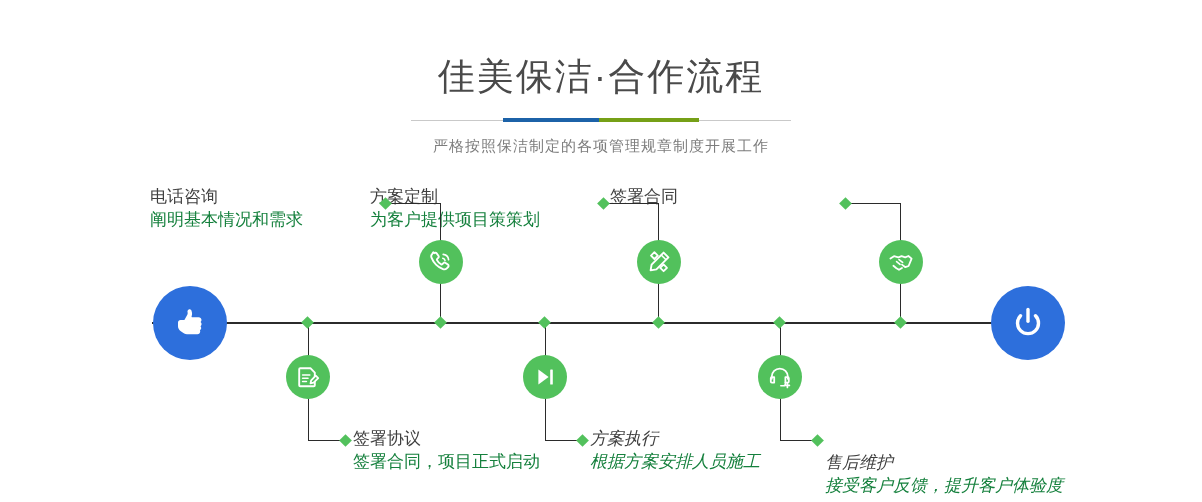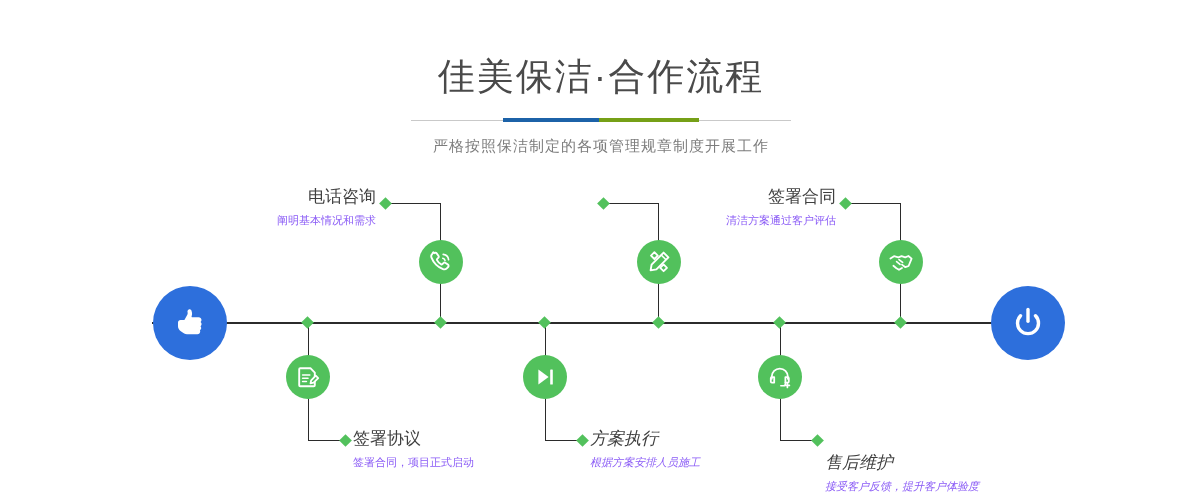--- a/index.html
+++ b/index.html
@@ -112,27 +112,27 @@
   }
 
   .step-label { position: absolute; }
   .step-label .title {
     font-size: 17px;
     color: #3f3f3f;
     line-height: 22px;
     white-space: nowrap;
   }
   .step-label .desc {
-    font-size: 11px;
-    color: #8b5cf6;
+    font-size: 17px;
+    color: #15803d;
     line-height: 20px;
     white-space: nowrap;
     margin-top: 2px;
   }
-  .step-label.top    { text-align: right; }
+  .step-label.top    { }
   .step-label.bottom { text-align: left; }
 
   svg { display: block; }
 </style>
 </head>
 <body>
 
 <div id="root">
 
   <div class="header">
@@ -213,20 +213,24 @@
   <div class="node-circle" style="left:637px; top:240px;">
     <span>
       <svg width="26" height="26" viewBox="0 0 26 26">
         <path fill="none" stroke="#ffffff" stroke-width="1.9" stroke-linejoin="round" d="M17.6 3.6l4.8 4.8-12 12-5.8 1 1-5.8z"></path>
         <path fill="none" stroke="#ffffff" stroke-width="1.6" d="M15.2 6l4.8 4.8"></path>
         <path fill="none" stroke="#ffffff" stroke-width="1.8" stroke-linejoin="round" d="M8.4 3.2l3.4 3.4-3.4 3.4-3.4-3.4z"></path>
         <path fill="none" stroke="#ffffff" stroke-width="1.8" stroke-linejoin="round" d="M17.6 15.4l3.4 3.4-3.4 3.4-3.4-3.4z"></path>
       </svg>
     </span>
   </div>
+  <div class="step-label top" style="left:370px; top:186px; width:224px;">
+    <div class="title">方案定制</div>
+    <div class="desc">为客户提供项目策策划</div>
+  </div>
 
   <div class="stem" style="left:545px; top:322px; height:118px;"></div>
   <div class="elbow-h" style="left:545px; top:440px; width:38px;"></div>
   <div class="diamond" style="left:578px; top:436px;"></div>
   <div class="node-circle" style="left:523px; top:355px;">
     <span>
       <svg width="26" height="26" viewBox="0 0 26 26">
         <path fill="#ffffff" d="M6.4 5.4l10.2 7.6-10.2 7.6z"></path>
         <rect fill="#ffffff" x="18.2" y="5.4" width="2.6" height="15.2" rx="0.6"></rect>
       </svg>
@@ -244,21 +248,20 @@
     <span>
       <svg width="26" height="26" viewBox="0 0 26 26">
         <path fill="none" stroke="#ffffff" stroke-width="1.8" stroke-linejoin="round" stroke-linecap="round" d="M2.4 9.6l3.6-2.4 4.4 1.2 3.2-1.2 3.6 1.2 3.2-1.4 3.2 2.6-3 7.4-3.2 1.2-3.4-2.6"></path>
         <path fill="none" stroke="#ffffff" stroke-width="1.8" stroke-linejoin="round" stroke-linecap="round" d="M5.4 16.8l3 2.4 2.6 1.6 3-1.8"></path>
         <path fill="none" stroke="#ffffff" stroke-width="1.6" stroke-linecap="round" d="M8.6 12.6l3.4 2.8M11 10.6l3.6 2.8"></path>
       </svg>
     </span>
   </div>
   <div class="step-label top" style="left:610px; top:186px; width:226px;">
     <div class="title">签署合同</div>
-    <div class="desc">清洁方案通过客户评估</div>
   </div>
 
   <div class="stem" style="left:780px; top:322px; height:118px;"></div>
   <div class="elbow-h" style="left:780px; top:440px; width:38px;"></div>
   <div class="diamond" style="left:813px; top:436px;"></div>
   <div class="node-circle" style="left:758px; top:355px;">
     <span>
       <svg width="26" height="26" viewBox="0 0 26 26">
         <path fill="none" stroke="#ffffff" stroke-width="1.8" stroke-linecap="round" d="M4.8 14.8v-2.2a8 8 0 0 1 16 0v2.2"></path>
         <path fill="none" stroke="#ffffff" stroke-width="1.8" stroke-linejoin="round" d="M4.8 13.2h2.4v5.4H4.8a1 1 0 0 1-1-1v-3.4a1 1 0 0 1 1-1z"></path>

